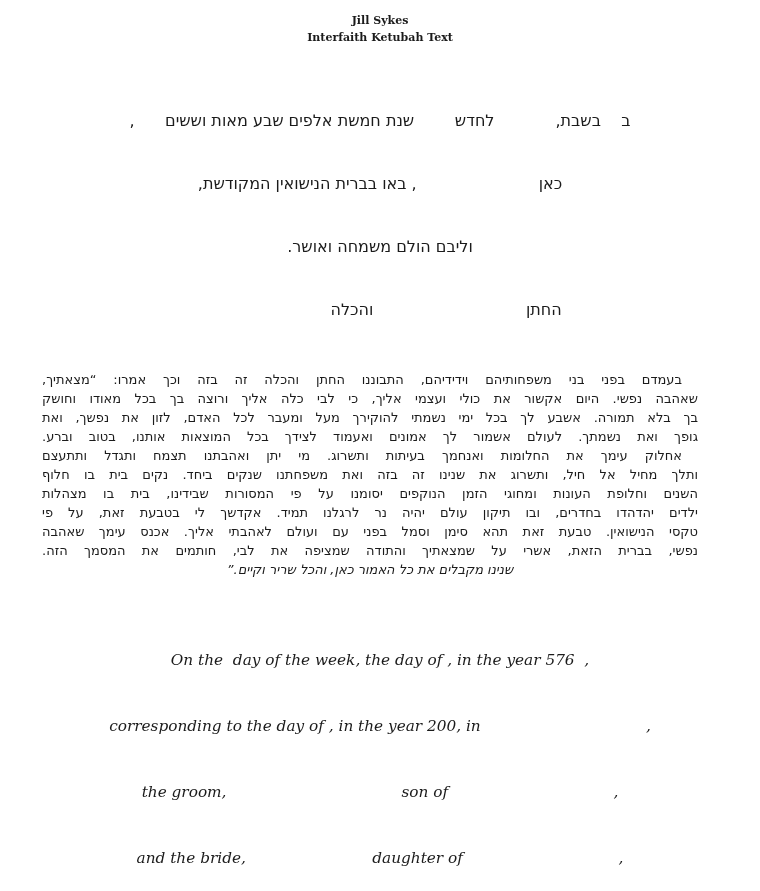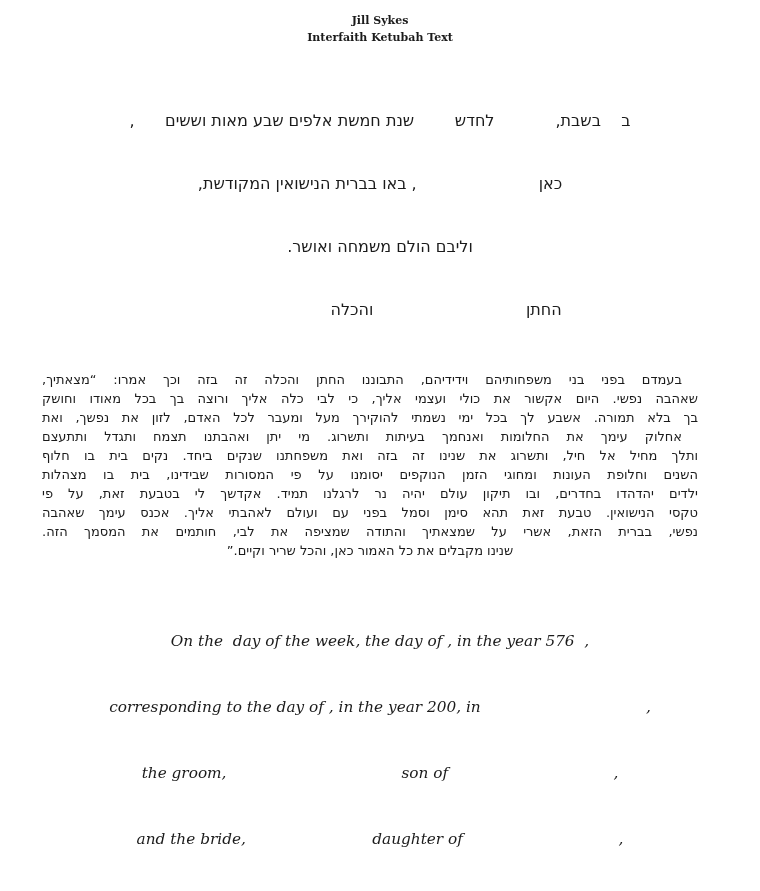--- a/index.html
+++ b/index.html
@@ -11,21 +11,21 @@
   .title-line { font-weight:bold; font-size:11px; font-family:"DejaVu Serif", serif; }
 
   .heb-header { margin-top:22px; direction:rtl; text-align:center;
                 font-family:"DejaVu Sans", sans-serif; font-size:16px;
                 line-height:21px; white-space:pre; }
 
   .heb-body { margin:8px 62px 0 42px; direction:rtl;
               font-family:"DejaVu Sans", sans-serif; font-size:13px; line-height:19px; }
   .heb-line { text-align:justify; text-align-last:justify; white-space:normal; }
   .heb-line.indent { padding-right:16px; }
-  .heb-line.center { text-align:left; text-align-last:center; }
+  .heb-line.center { text-align:left; text-align-last:center;font-style:italic; }
 
   .eng-header { margin-top:26px; text-align:center; font-style:italic;
                 font-size:15.3px; line-height:22px; white-space:pre; }
 </style>
 </head>
 <body>
 
 <div class="page">
 
   <div class="title-block">
@@ -37,20 +37,21 @@
     <div>ב    בשבת,            לחדש        שנת חמשת אלפים שבע מאות וששים      ,</div>
     <div>כאן                        , באו בברית הנישואין המקודשת,</div>
     <div>וליבם הולם משמחה ואושר.</div>
     <div>החתן                              והכלה                          </div>
   </div>
 
   <div class="heb-body">
     <div class="heb-line indent">בעמדם בפני בני משפחותיהם וידידיהם, התבוננו החתן והכלה זה בזה וכך אמרו: “מצאתיך,</div>
     <div class="heb-line">שאהבה נפשי. היום אקשור את כולי ועצמי אליך, כי לבי כלה אליך ורוצה בך בכל מאודו וחושק</div>
     <div class="heb-line">בך בלא תמורה. אשבע לך בכל ימי נשמתי להוקירך מעל ומעבר לכל האדם, לזון את נפשך, ואת</div>
+    <div class="heb-line">גופך ואת נשמתך. לעולם אשמור לך אמונים ואעמוד לצידך בכל המוצאות אותנו, בטוב וברע.</div>
     <div class="heb-line indent">אחלוק עימך את החלומות ואנחמך בעיתות ותשרוג. מי יתן ואהבתנו תצמח ותגדל ותתעצם</div>
     <div class="heb-line">ותלך מחיל אל חיל, ותשרוג את שנינו זה בזה ואת משפחתנו שנקים ביחד. נקים בית בו חלוף</div>
     <div class="heb-line">השנים וחלופת העונות ומחוגי הזמן הנוקפים יסומנו על פי המסורות שבידינו, בית בו מצהלות</div>
     <div class="heb-line">ילדים יהדהדו בחדרים, ובו תיקון עולם יהיה נר לרגלנו תמיד. אקדשך לי בטבעת זאת, על פי</div>
     <div class="heb-line">טקסי הנישואין. טבעת זאת תהא סימן וסמל בפני עם ועולם לאהבתי אליך. אכנס עימך שאהבה</div>
     <div class="heb-line">נפשי, בברית הזאת, אשרי על שמצאתיך והתודה שמציפה את לבי, חותמים את המסמך הזה.</div>
     <div class="heb-line center">שנינו מקבלים את כל האמור כאן, והכל שריר וקיים.”</div>
   </div>
 
   <div class="eng-header">

